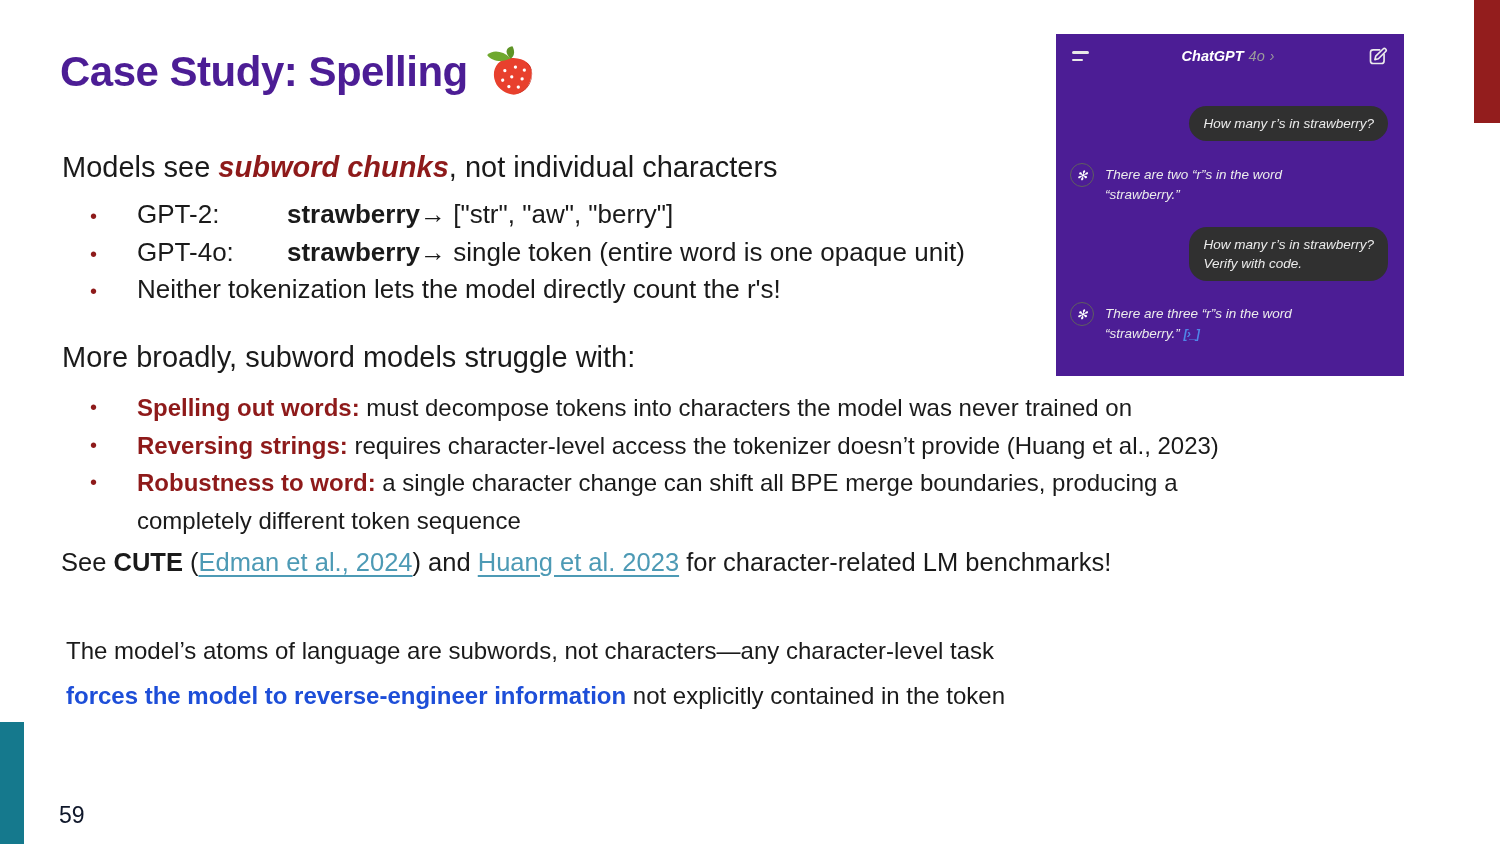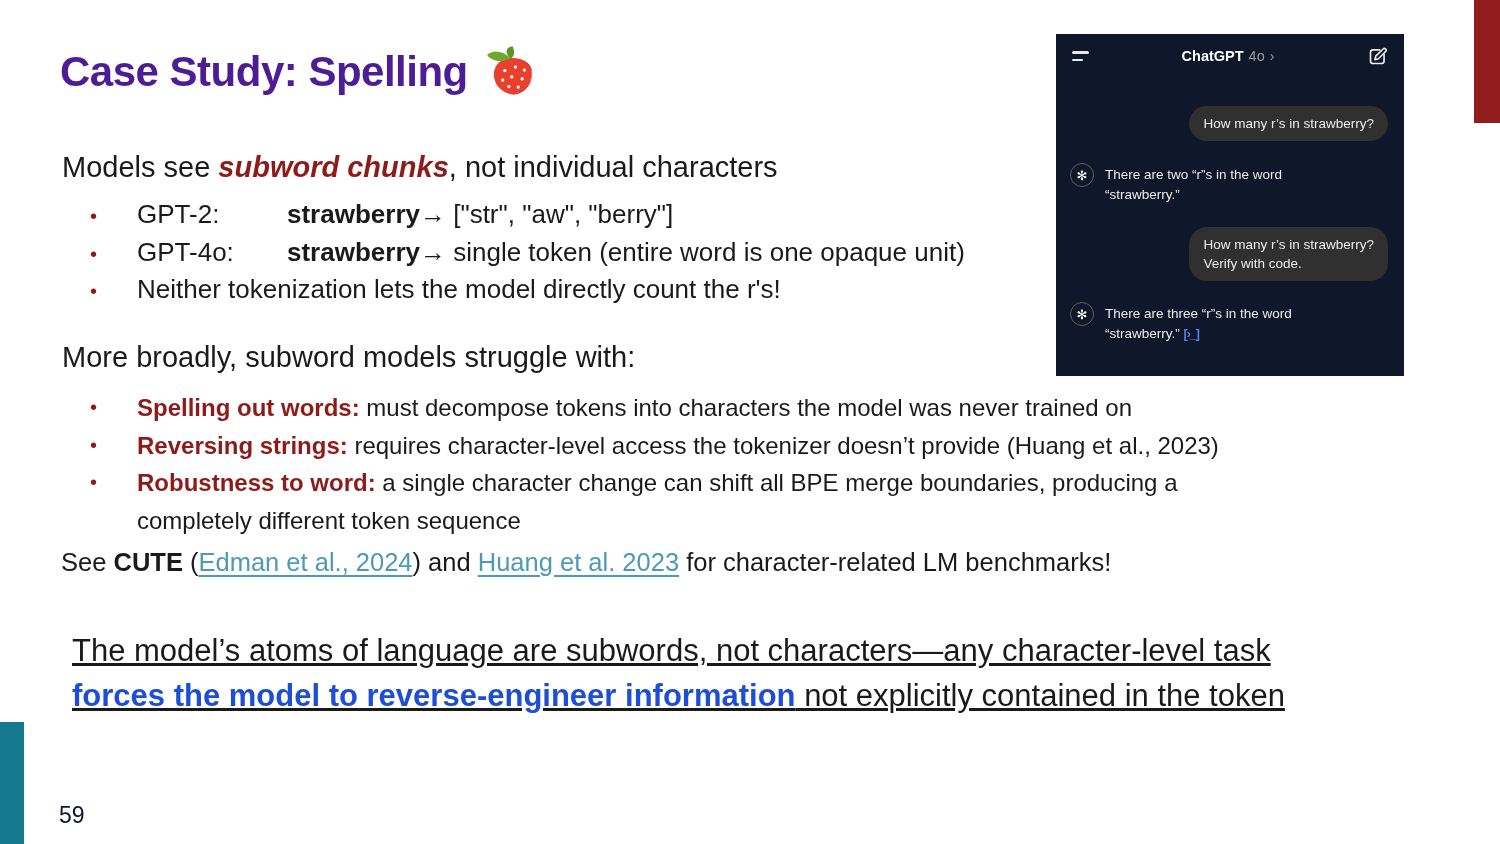--- a/index.html
+++ b/index.html
@@ -39,28 +39,28 @@
   .struggle-list .item.wraps { max-width:1165px; }
   .struggle-list .item.oneline { white-space:nowrap; }
   .lead { font-weight:bold; color:#8e1a1a; }
 
   
   .see-line { left:61px; top:548px; font-size:25.5px; white-space:nowrap; }
   .see-line .b { font-weight:bold; }
   .link { color:#4d9ab5; text-decoration:underline; text-underline-offset:4px; cursor:pointer; }
 
   
-  .takeaway { left:72px; top:628px; font-size:31px; line-height:45px;text-decoration:underline; }
+  .takeaway { left:66px; top:628px; font-size:24px; line-height:45px; }
   .takeaway .line { display:block; white-space:nowrap; }
   .takeaway .hl { font-weight:bold; color:#1d4ed8; }
 
   
   .chat {
     left:1056px; top:34px; width:348px; height:342px;
-    background:#0f172a; color:#ececec; font-size:13.5px; overflow:hidden;
+    background:#4c1d95; color:#ececec; font-size:13.5px; overflow:hidden;font-style:italic;
   }
   .chat-header {
     position:absolute; left:0; top:0; width:100%; height:44px;
     display:flex; align-items:center; justify-content:space-between; padding:0 16px;
   }
   .menu-icon { display:flex; flex-direction:column; gap:5px; cursor:pointer; }
   .menu-icon i { display:block; height:2.4px; background:#e8e8e8; border-radius:2px; }
   .menu-icon i:nth-child(1){ width:17px; }
   .menu-icon i:nth-child(2){ width:11px; }
   .chat-title { display:flex; align-items:baseline; gap:5px; cursor:pointer; }

